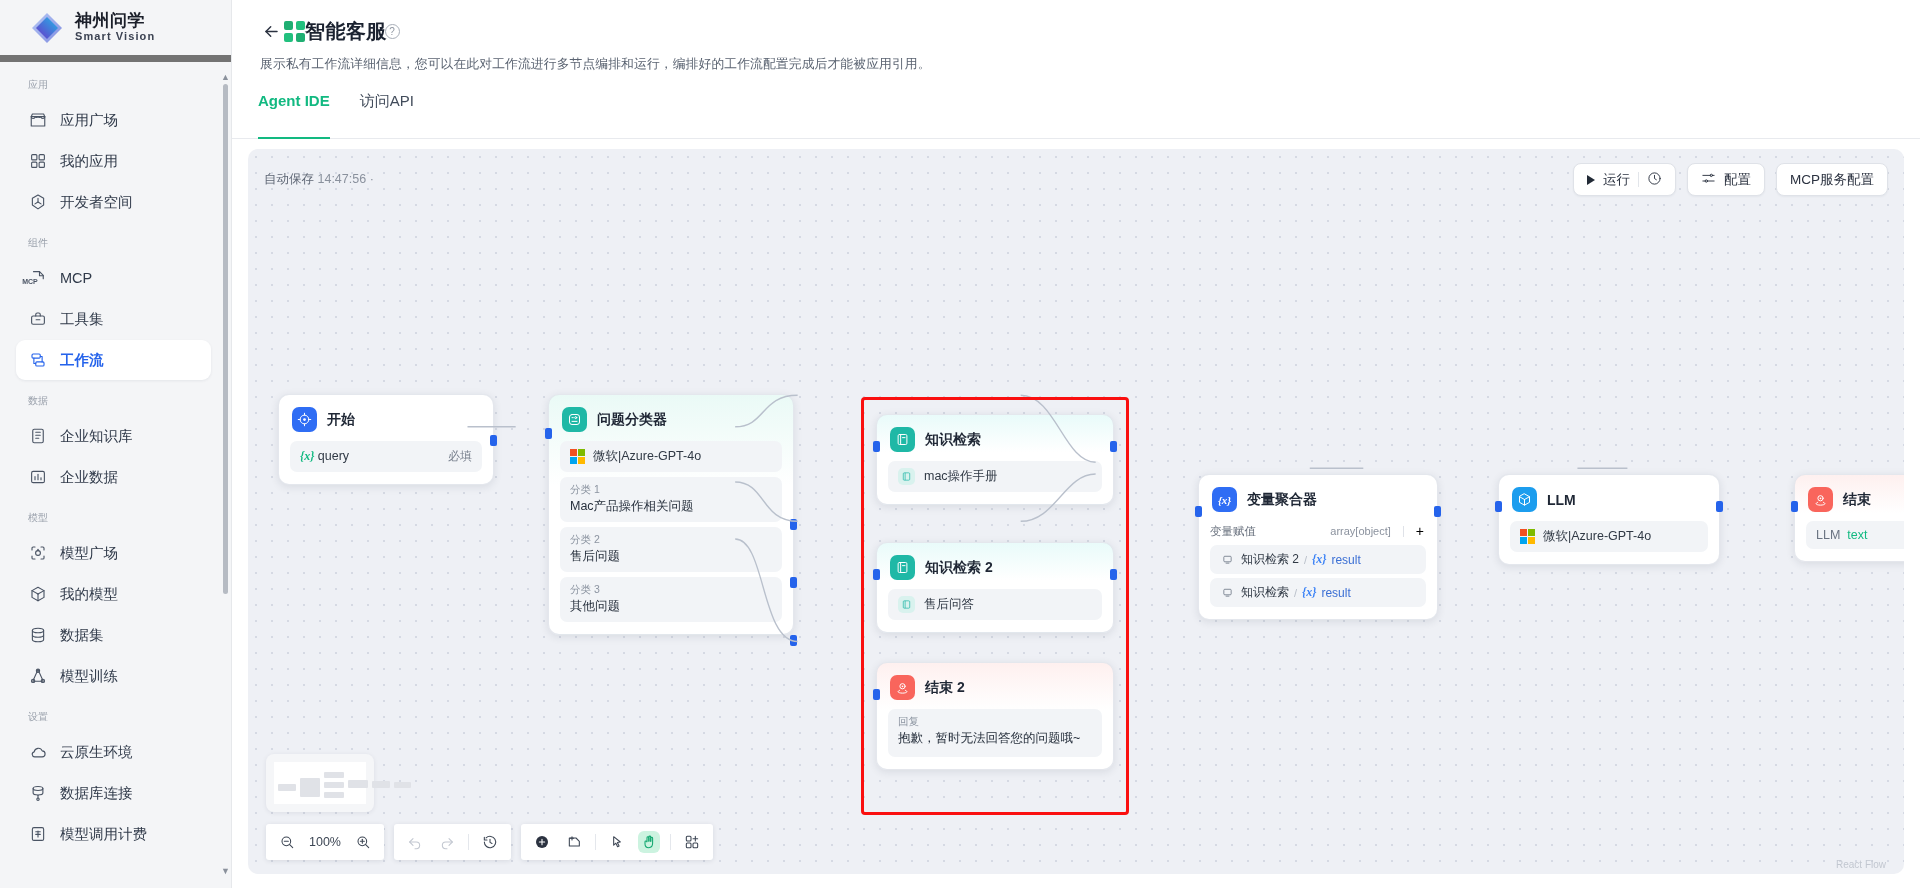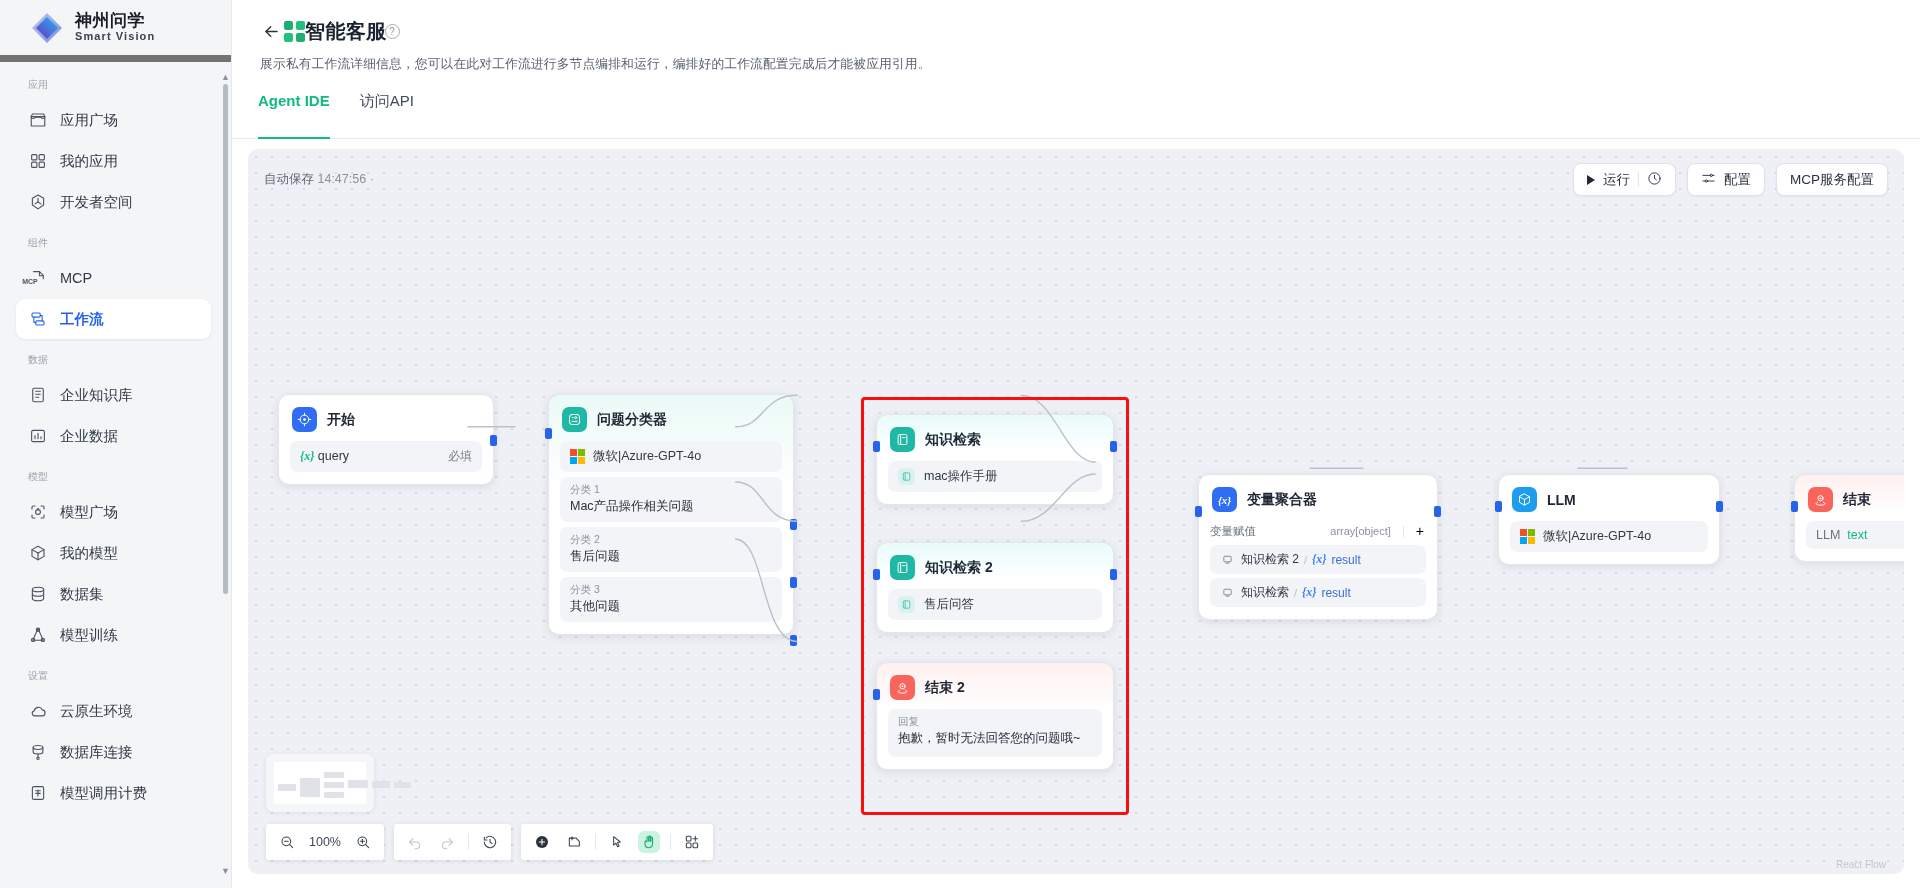--- a/index.html
+++ b/index.html
@@ -240,20 +240,30 @@
         <div class="nav-item">
           <span class="nav-ico" style="position: relative;">
             <svg viewBox="0 0 24 24">
               <path d="M6 3.5h8l5 5V13"></path>
               <path d="M14 3.5V9h5"></path>
             </svg>
             <span class="mcp-ico" style="position:absolute;margin-top:7px;margin-left:-15px;">MCP</span>
           </span>
           <span>MCP</span>
         </div>
+        <div class="nav-item">
+          <span class="nav-ico">
+            <svg viewBox="0 0 24 24">
+              <rect x="3.5" y="8" width="17" height="11" rx="2"></rect>
+              <path d="M9 8V6a2 2 0 0 1 2-2h2a2 2 0 0 1 2 2v2"></path>
+              <path d="M9.5 13h5"></path>
+            </svg>
+          </span>
+          <span>工具集</span>
+        </div>
         <div class="nav-item active">
           <span class="nav-ico">
             <svg viewBox="0 0 24 24">
               <rect x="4" y="4" width="11" height="5.5" rx="1.5"></rect>
               <rect x="9" y="14.5" width="11" height="5.5" rx="1.5"></rect>
               <path d="M6.5 9.5v7.2h2.5"></path>
               <path d="M17.5 14.5V7.3H15"></path>
             </svg>
           </span>
           <span>工作流</span>

